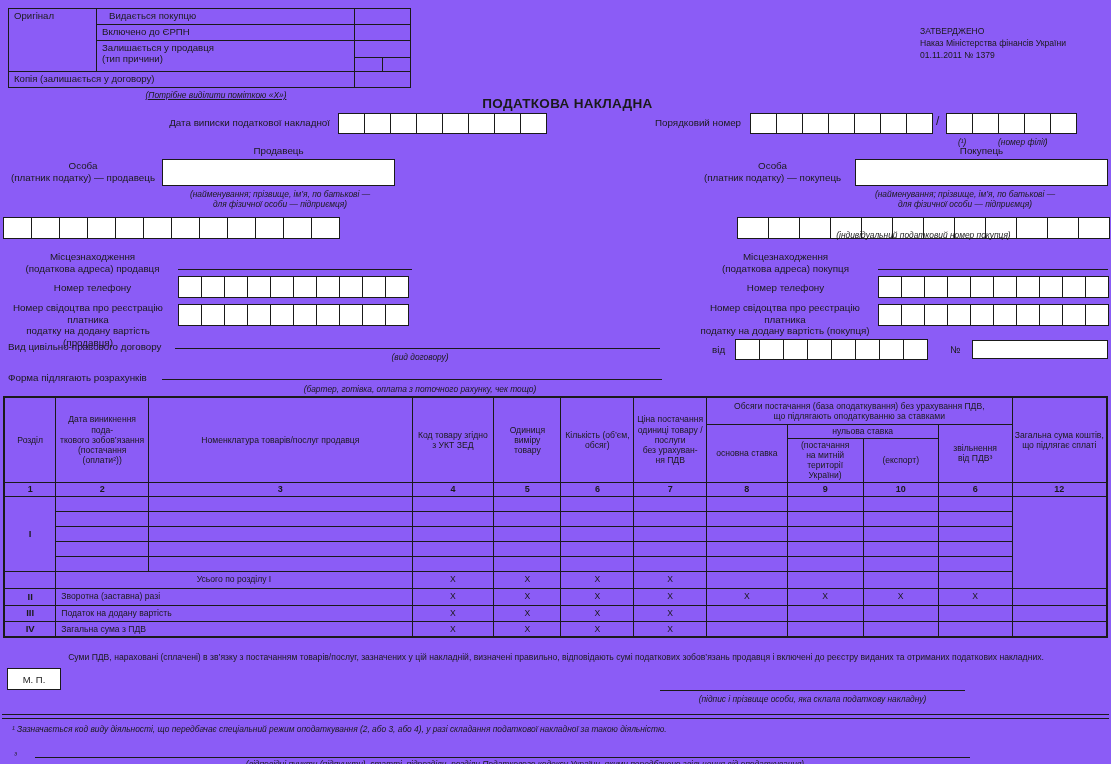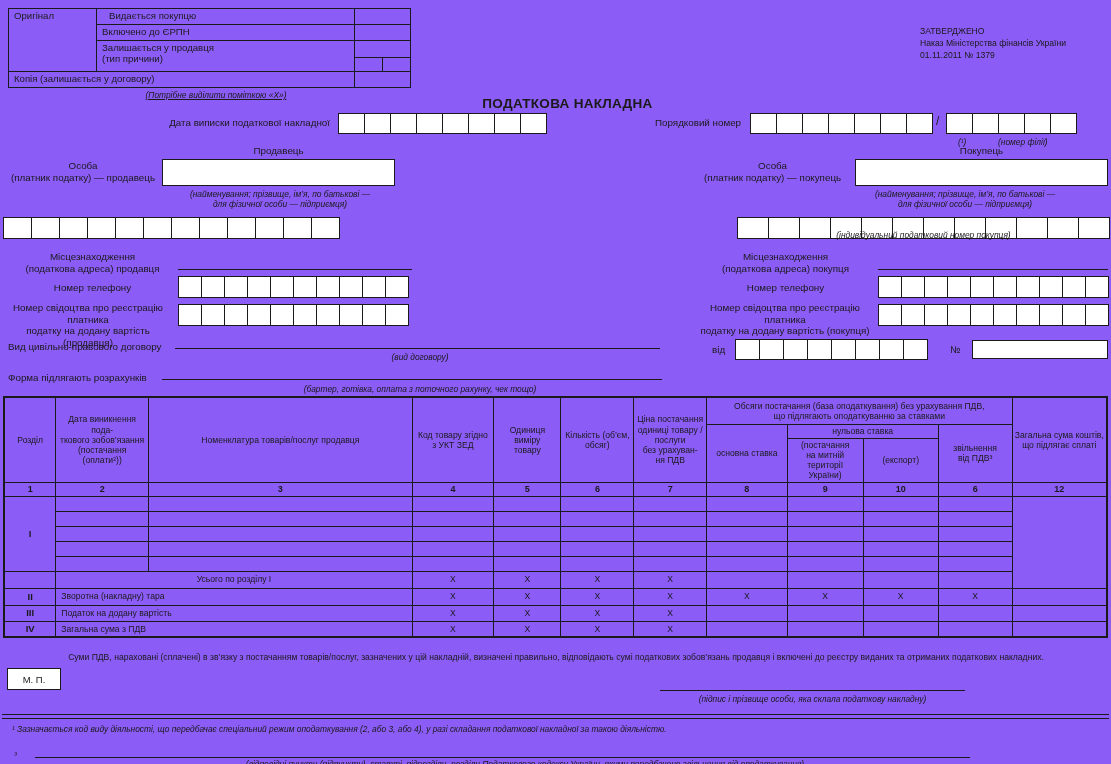--- a/index.html
+++ b/index.html
@@ -376,21 +376,21 @@
       <td>Х</td>
       <td>Х</td>
       <td>Х</td>
       <td></td>
       <td></td>
       <td></td>
       <td></td>
     </tr>
     <tr class="tk" style="height:17px;">
       <td class="sec">II</td>
-      <td colspan="2" class="left">Зворотна (накладну) тара</td>
+      <td colspan="2" class="left">Зворотна (заставна) разі</td>
       <td>Х</td>
       <td>Х</td>
       <td>Х</td>
       <td>Х</td>
       <td>Х</td>
       <td>Х</td>
       <td>Х</td>
       <td>Х</td>
       <td></td>
     </tr>

